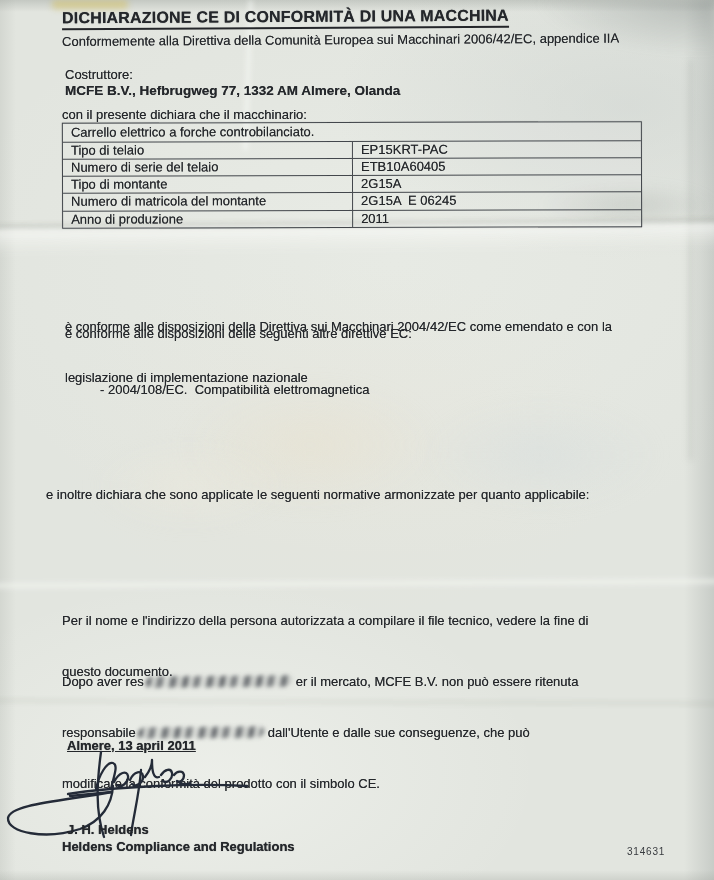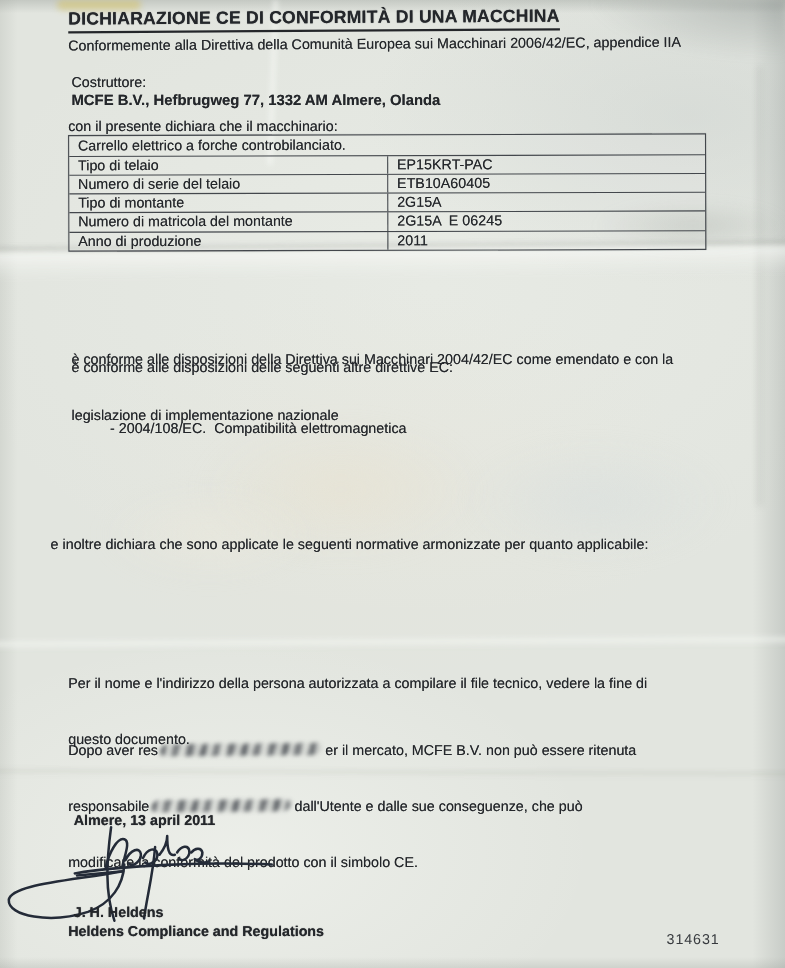--- a/index.html
+++ b/index.html
@@ -45,21 +45,21 @@
   .smudge{
     display:inline-block;width:146px;height:11px;margin:0 4px -1px 2px;border-radius:6px;
     background:repeating-linear-gradient(93deg,
       rgba(44,48,56,.72) 0 5px, rgba(44,48,56,.12) 5px 11px,
       rgba(44,48,56,.6) 11px 17px, rgba(44,48,56,.08) 17px 24px,
       rgba(44,48,56,.65) 24px 30px, rgba(44,48,56,.15) 30px 37px);
     filter:blur(2.1px);transform:skewX(-10deg) rotate(-.5deg);
   }
   .smudge.s2{width:126px;}
   .sig-block .txt{text-shadow:0 0 .7px rgba(25,27,31,.85);}
-  .footer-num{left:606px;top:846px;font-size:13px;letter-spacing:.8px;color:#383b3f;}
+  .footer-num{left:627px;top:846px;font-size:10px;letter-spacing:.8px;color:#383b3f;}
   
   .artifact{pointer-events:none;}
   .crease-h1-dark{left:-5px;top:219px;width:724px;height:7px;
     background:linear-gradient(180deg,transparent,rgba(118,124,116,.3));filter:blur(2px);transform:rotate(-.5deg);}
   .crease-h1-light{left:-5px;top:226px;width:724px;height:26px;
     background:linear-gradient(180deg,rgba(252,253,250,.65),rgba(248,250,246,.25) 60%,transparent);filter:blur(3px);transform:rotate(-.5deg);}
   .crease-h2{left:-5px;top:581px;width:724px;height:5px;background:rgba(250,252,248,.5);filter:blur(2.5px);transform:rotate(-.35deg);}
   .crease-h3{left:-5px;top:700px;width:724px;height:4px;background:rgba(140,146,138,.14);filter:blur(2.5px);transform:rotate(.2deg);}
   .crease-v1{left:246px;top:0;width:4px;height:150px;background:rgba(252,253,250,.55);filter:blur(2.5px);transform:rotate(2deg);}
   .crease-v2{left:688px;top:60px;width:5px;height:400px;background:rgba(150,156,152,.18);filter:blur(3px);}
@@ -148,21 +148,21 @@
     <div class="line">questo documento.</div>
   </div>
 
   <div class="abs txt" style="left:62px;top:639px;width:640px;">
     <div class="line"><span>Dopo aver res</span><span class="smudge"></span><span>er il mercato, MCFE B.V. non può essere ritenuta</span></div>
     <div class="line"><span>responsabile</span><span class="smudge s2"></span><span>dall'Utente e dalle sue conseguenze, che può</span></div>
     <div class="line"><span>modificare la conformità del prodotto con il simbolo CE.</span></div>
   </div>
 
   <div class="sig-block">
-    <div class="abs txt bold" style="left:67px;top:737px;">Almere, 13 april 2011</div>
+    <div class="abs txt bold" style="left:67px;top:737px;text-decoration:underline;">Almere, 13 april 2011</div>
 
     <svg class="abs sig-svg" viewBox="0 0 300 115" style="filter:blur(.4px);">
       <path d="M68 50 C 110 43 190 39 247 42"></path>
       <path d="M70 52 L 112 48"></path>
       <path d="M112 48 C 62 57 10 60 8 74 C 7 89 46 96 80 85 C 102 77 112 60 113 42"></path>
       <path d="M101 8 C 97 38 95 66 104 93"></path>
       <path d="M141 26 C 139 52 133 74 131 91"></path>
       <path d="M96 45 C 99 31 107 17 113 19 C 119 21 113 34 111 45 M114 38 C 119 28 127 26 128 32 C 129 38 121 45 117 41 M130 36 C 134 27 142 26 143 32 C 144 38 136 44 132 40 M145 33 C 149 28 152 22 152 16 C 152 26 153 35 159 33 M161 31 C 165 25 171 24 172 29 C 173 35 167 40 163 37 M174 31 C 177 27 183 26 184 31 C 184 36 180 39 177 37 C 180 40 186 41 190 39"></path>
     </svg>
 

